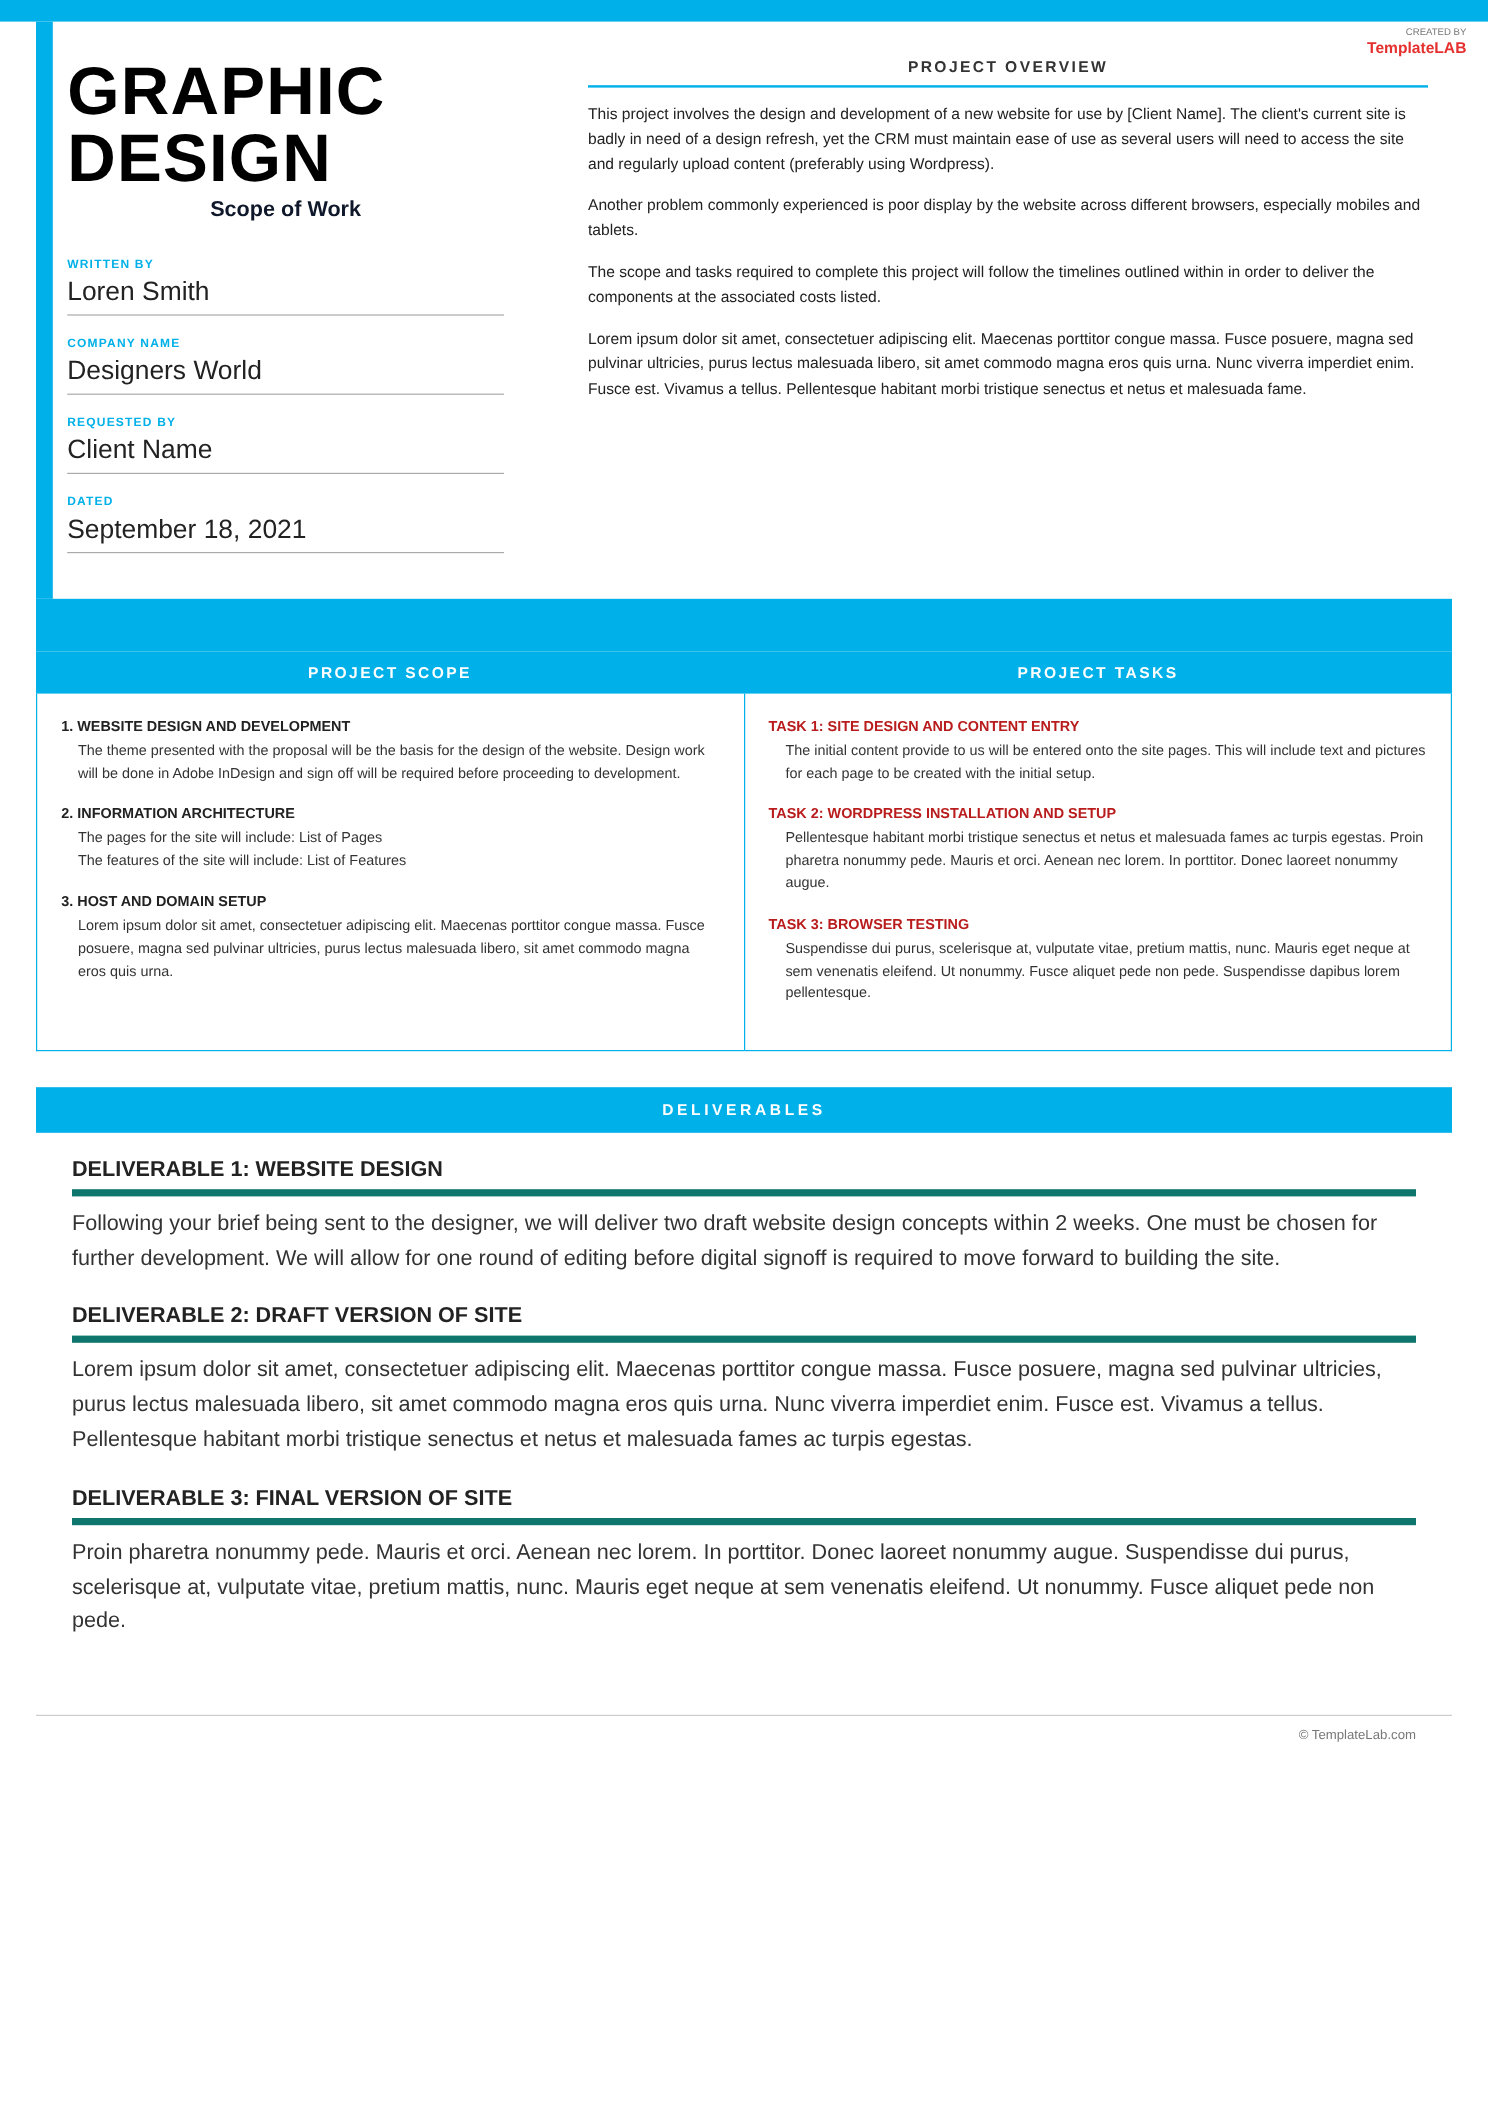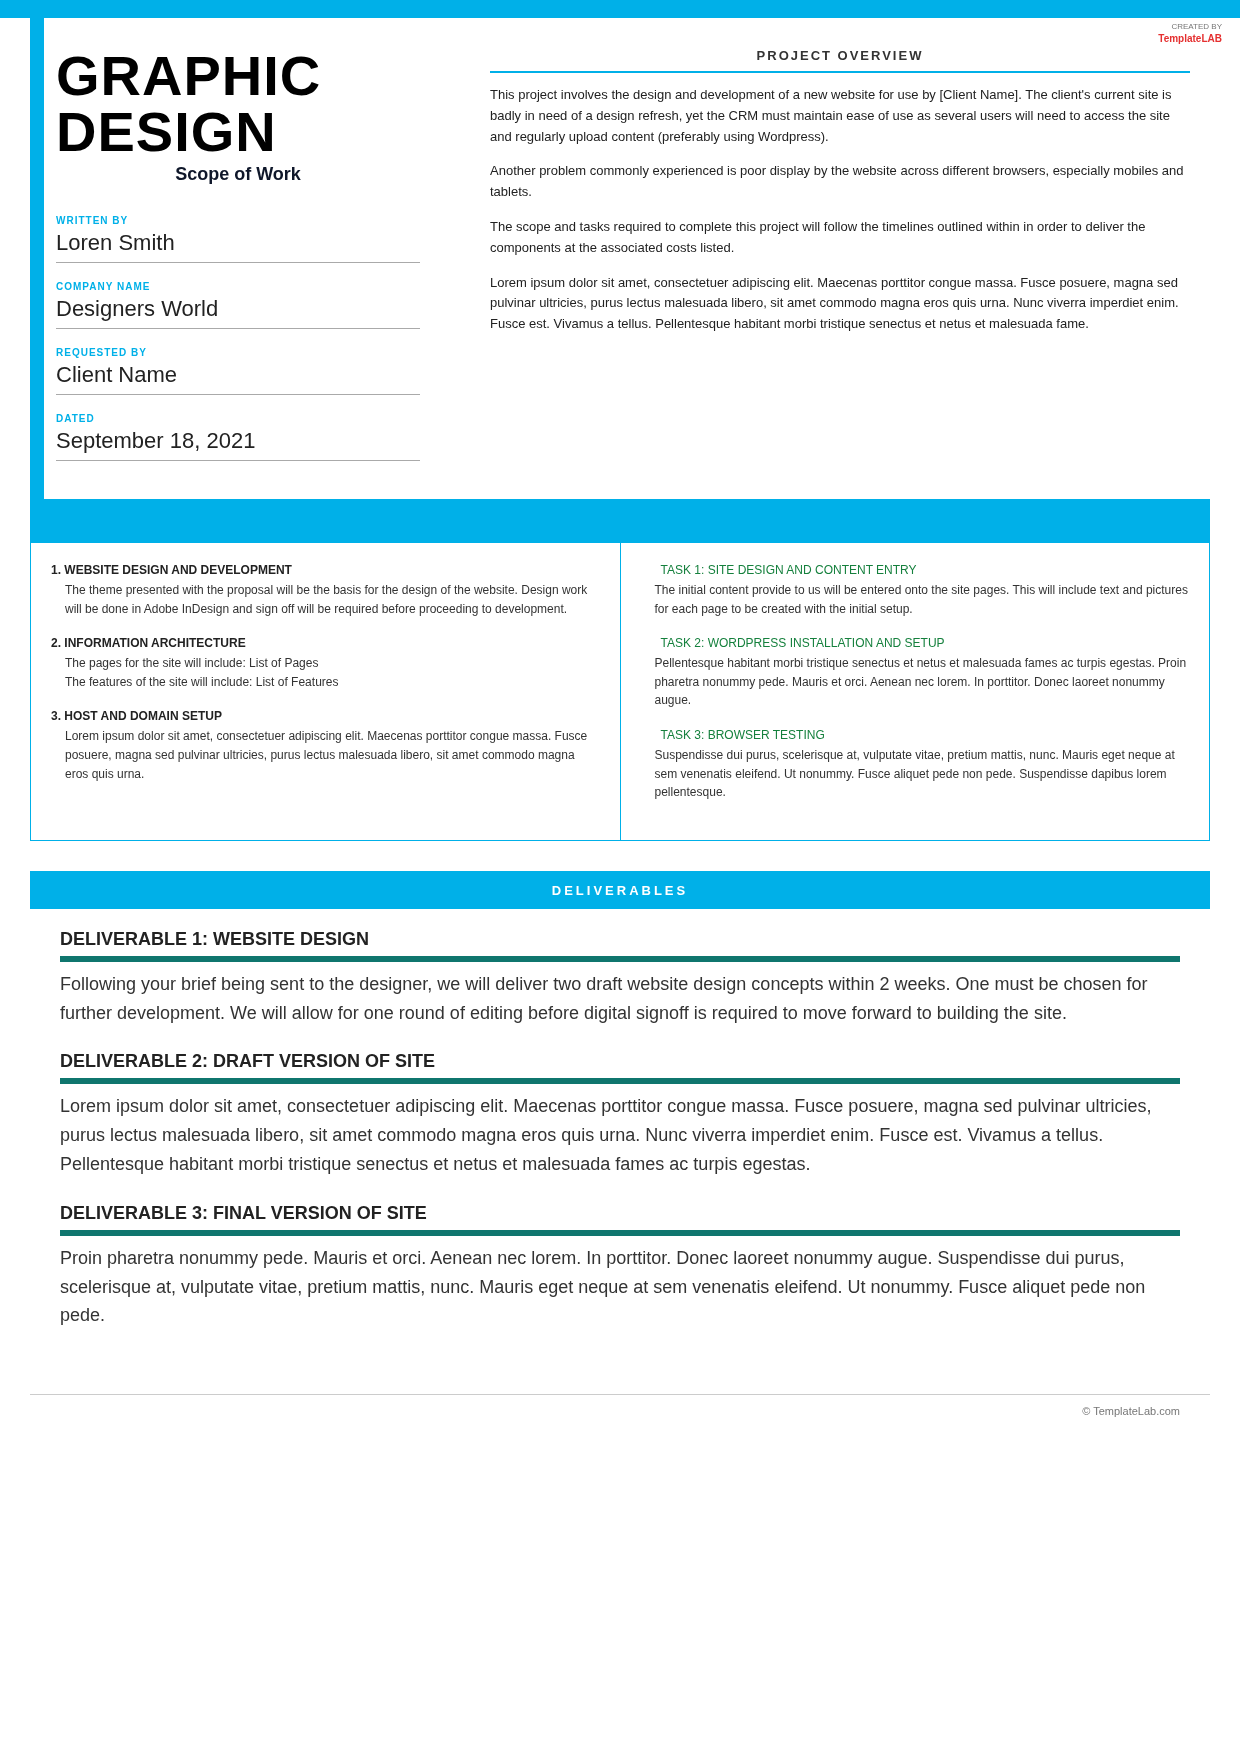--- a/index.html
+++ b/index.html
@@ -29,21 +29,21 @@
       text-align: right;
       line-height: 1.2;
       margin-left: 41px;
     }
     .template-lab-logo .created-by {
       font-size: 8px;
       color: #777;
       display: block;
     }
     .template-lab-logo .brand {
-      font-size: 10px;
+      font-size: 13px;
       font-weight: bold;
       color: #333;
     }
     .template-lab-logo .brand span {
       color: #e53030;
     }
 
     
     .main-container {
       padding: 0 30px 30px 30px;
@@ -170,25 +170,24 @@
       line-height: 1.55;
       padding-left: 14px;
     }
 
     .task-item {
       margin-bottom: 18px;
     }
 
     .task-item-title {
       font-size: 12px;
-      font-weight: normal;
-      text-transform: uppercase;
-      color: #15803d;
+      font-weight: bold;
+      text-transform: uppercase;
+      color: #b91c1c;
       margin-bottom: 4px;
-      margin-left: 20px;
     }
 
     .task-item-body {
       font-size: 12px;
       color: #333;
       line-height: 1.55;
       padding-left: 14px;
     }
 
     
@@ -327,20 +326,24 @@
         <p>Another problem commonly experienced is poor display by the website across different browsers, especially mobiles and tablets.</p>
         <p>The scope and tasks required to complete this project will follow the timelines outlined within in order to deliver the components at the associated costs listed.</p>
         <p>Lorem ipsum dolor sit amet, consectetuer adipiscing elit. Maecenas porttitor congue massa. Fusce posuere, magna sed pulvinar ultricies, purus lectus malesuada libero, sit amet commodo magna eros quis urna. Nunc viverra imperdiet enim. Fusce est. Vivamus a tellus. Pellentesque habitant morbi tristique senectus et netus et malesuada fame.</p>
       </div>
     </div>
   </div>
 
   <div class="cyan-divider"></div>
 
   <div>
+    <div class="scope-tasks-header">
+      <div class="half">PROJECT SCOPE</div>
+      <div class="half">PROJECT TASKS</div>
+    </div>
     <div class="scope-tasks-body">
 
       <div class="scope-col">
 
         <div class="scope-item">
           <div class="scope-item-title">
             <span>1.</span>
             <span>WEBSITE DESIGN AND DEVELOPMENT</span>
           </div>
           <div class="scope-item-body">The theme presented with the proposal will be the basis for the design of the website.  Design work will be done in Adobe InDesign and sign off will be required before proceeding to development.</div>

